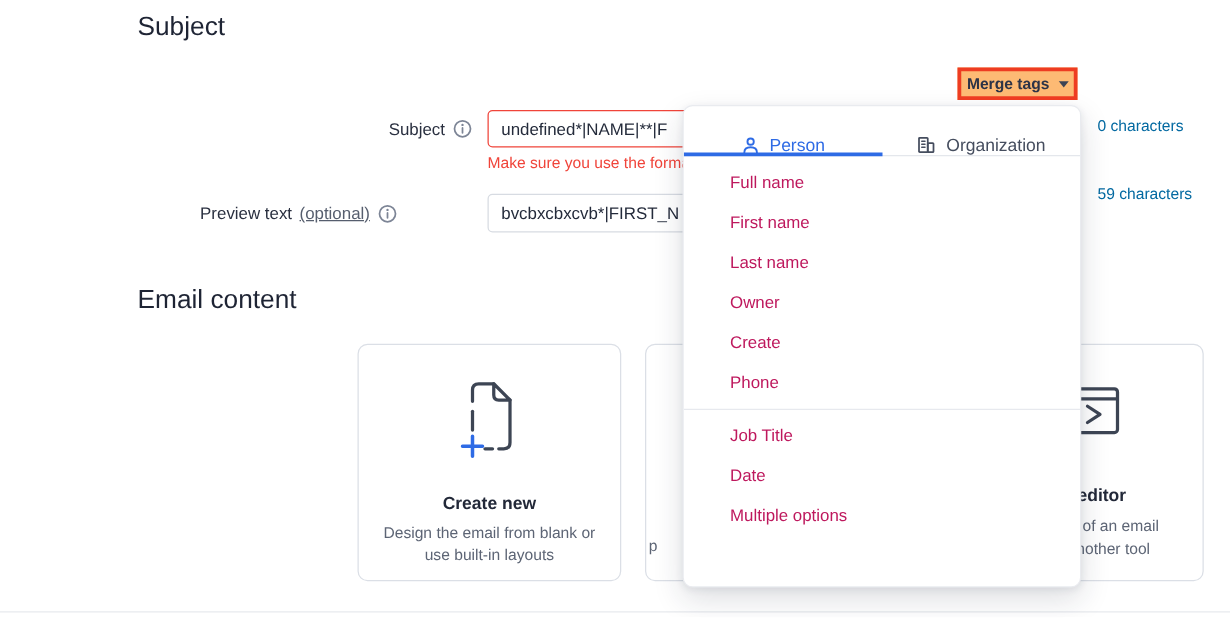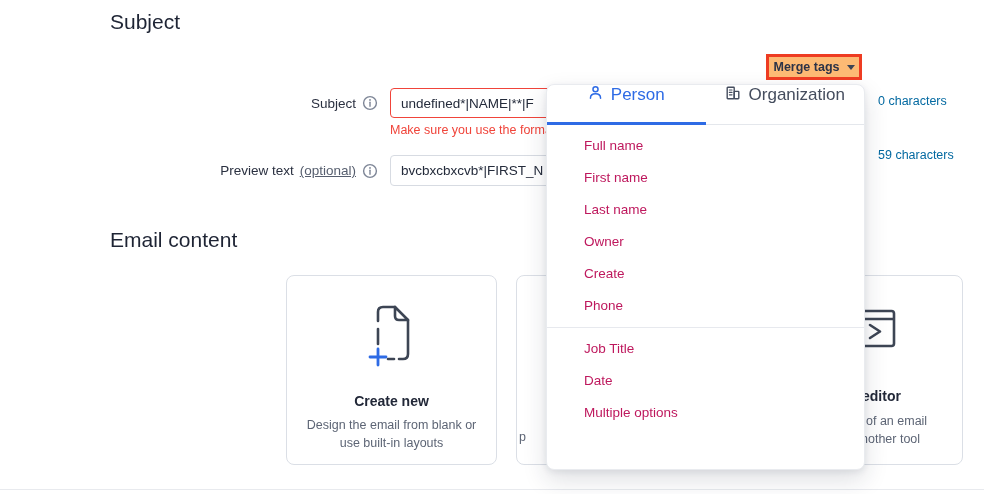--- a/index.html
+++ b/index.html
@@ -45,22 +45,22 @@
   .card-desc { font-size:12.5px; color:#5d6575; line-height:18px; }
   .frag { white-space:nowrap; z-index:1; }
   
   .panel {
     left:546px; top:84px; width:319px; height:386px; background:#fff;
     border:1px solid #e9ebef; border-radius:8px; z-index:10;
     box-shadow:0 10px 24px rgba(25,35,60,.14), 0 2px 6px rgba(25,35,60,.08);
     overflow:hidden;
   }
   .tabbar { display:flex; height:40px; border-bottom:1px solid #e4e7ec; }
-  .tab { flex:1; display:flex; align-items:flex-start; justify-content:center;
-    gap:8px; font-size:17px; color:#454d5e; cursor:pointer; position:relative; }
+  .tab { flex:1; display:flex; align-items:flex-end; justify-content:center;
+    gap:8px; font-size:14px; color:#454d5e; cursor:pointer; position:relative; }
   .tab.active { color:#2e6be5; font-weight:500; }
   .tab.active::after { content:""; position:absolute; left:0; right:0;
     bottom:-1px; height:3px; background:#2e6be5; }
   .menu-list { padding:5px 0 9px; }
   .menu-item { height:32px; line-height:32px; padding-left:37px;
     font-size:13.5px; color:#be185d; cursor:pointer; }
   .menu-divider { height:1px; background:#e7e9ee; margin:5px 0; }
   .bottom-divider { left:0; top:489px; width:984px; height:1px; background:#e8eaee; }
 </style>
 </head>
@@ -82,21 +82,21 @@
         <circle cx="8" cy="8" r="6.4" stroke="#7d8596" stroke-width="1.4"></circle>
         <circle cx="8" cy="4.9" r="0.95" fill="#7d8596"></circle>
         <line x1="8" y1="7.3" x2="8" y2="11.2" stroke="#7d8596" stroke-width="1.4" stroke-linecap="round"></line>
       </svg>
     </span>
   </div>
   <input class="abs input error-border" style="top: 88px; height: 30px;" value="undefined*|NAME|**|F">
   <div class="abs error-text">Make sure you use the forma</div>
   <div class="abs char-count" style="top:94px;">0 characters</div>
 
-  <div class="abs field-label-row" style="top:155px; height:31px;">
+  <div class="abs field-label-row" style="top:155px; height:31px;justify-content:center;">
     <span>Preview text</span>
     <span class="optional">(optional)</span>
     <span class="info-icon">
       <svg width="16" height="16" viewBox="0 0 16 16" fill="none">
         <circle cx="8" cy="8" r="6.4" stroke="#7d8596" stroke-width="1.4"></circle>
         <circle cx="8" cy="4.9" r="0.95" fill="#7d8596"></circle>
         <line x1="8" y1="7.3" x2="8" y2="11.2" stroke="#7d8596" stroke-width="1.4" stroke-linecap="round"></line>
       </svg>
     </span>
   </div>

